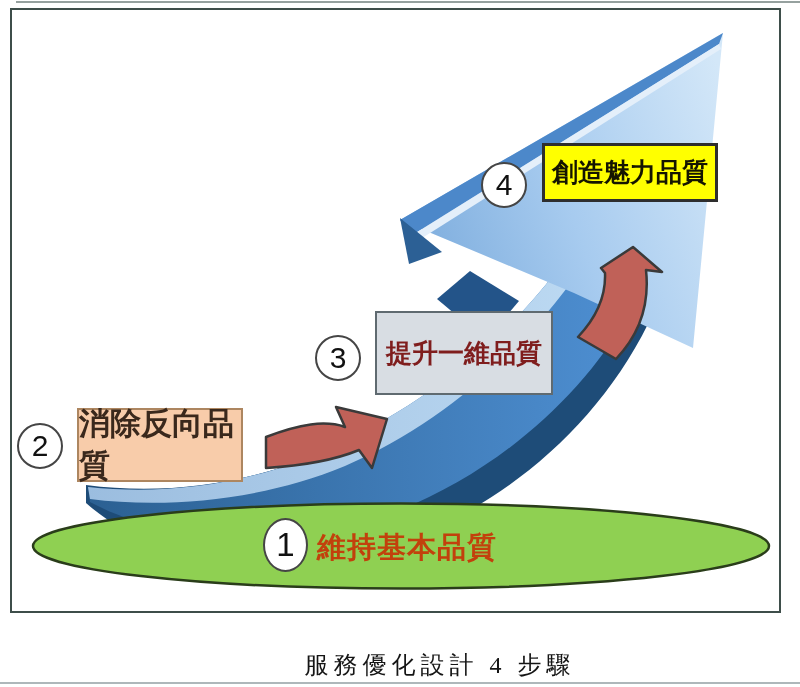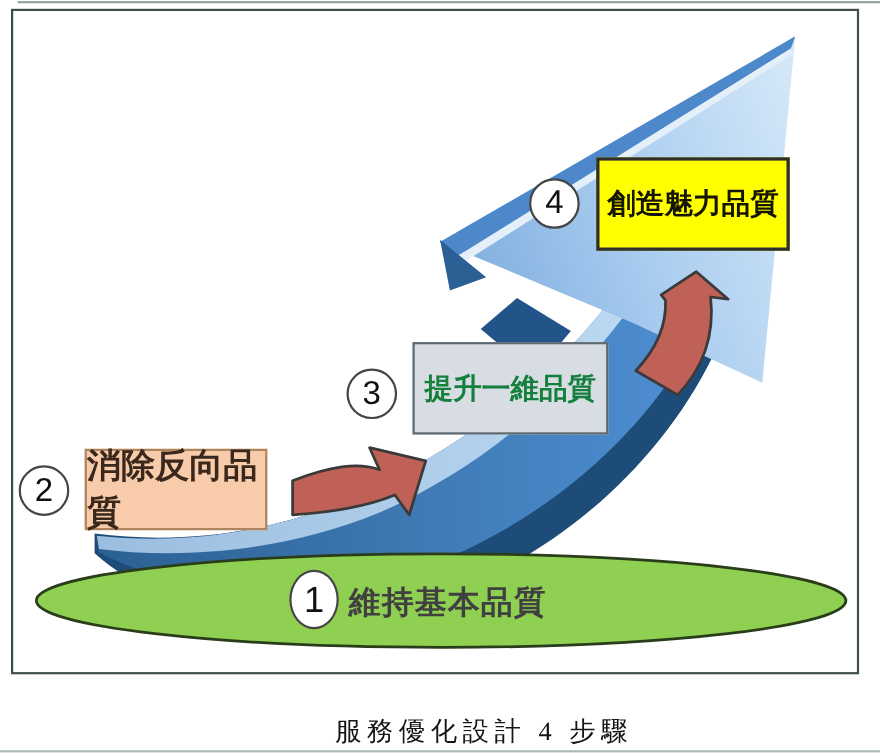--- a/index.html
+++ b/index.html
@@ -5,35 +5,35 @@
   html,body{margin:0;padding:0;background:#ffffff;}
   .page{position:relative;width:800px;height:687px;background:#ffffff;overflow:hidden;
         font-family:"Liberation Sans", sans-serif;}
   .hairline-top{position:absolute;top:1px;left:16px;width:784px;height:2px;background:#96a19f;}
   .hairline-bottom{position:absolute;top:682px;left:0;width:800px;height:2px;background:#aeb7ba;}
   .frame{position:absolute;left:10px;top:8px;width:767px;height:601px;border:2px solid #3e4e4a;background:#ffffff;}
   .art{position:absolute;left:0;top:0;width:800px;height:687px;}
 
   .step-box{position:absolute;display:flex;align-items:center;justify-content:center;
             font-weight:700;box-sizing:border-box;}
-  .box-4{left:542px;top:143px;width:176px;height:85px;background:#FFFF00;border:3px solid #2e2e2e;
+  .box-4{left:542px;top:143px;width:176px;height:59px;background:#FFFF00;border:3px solid #2e2e2e;
          font-size:26px;color:#151500;}
   .box-3{left:375px;top:311px;width:178px;height:84px;background:#D8DDE3;border:2px solid #5f6a70;
-         font-size:26px;color:#15803d;}
+         font-size:26px;color:#7f1d1d;}
   .box-2{left:77px;top:408px;width:166px;height:74px;background:#F8CCAA;border:2px solid #ad8660;
          font-size:31px;color:#3a281c;}
 
   .badge{position:absolute;background:#ffffff;border:2px solid #454545;border-radius:50%;
          display:flex;align-items:center;justify-content:center;color:#111;box-sizing:border-box;}
   .badge-4{left:481px;top:162px;width:46px;height:46px;font-size:30px;}
   .badge-3{left:315px;top:335px;width:46px;height:46px;font-size:30px;}
   .badge-2{left:17px;top:423px;width:46px;height:46px;font-size:30px;}
   .badge-1{left:263px;top:518px;width:45px;height:54px;font-size:33px;}
 
-  .label-1{position:absolute;left:317px;top:528px;font-size:29px;font-weight:700;color:#404040;letter-spacing:1px;}
+  .label-1{position:absolute;left:317px;top:528px;font-size:29px;font-weight:700;color:#c2410c;letter-spacing:1px;}
 
   .caption{position:absolute;left:60px;top:649px;width:760px;text-align:center;
            font-family:"Liberation Serif", serif;font-size:24px;color:#151515;letter-spacing:5px;}
 </style>
 </head>
 <body>
 
 <div class="page">
 
   <div class="hairline-top"></div>

